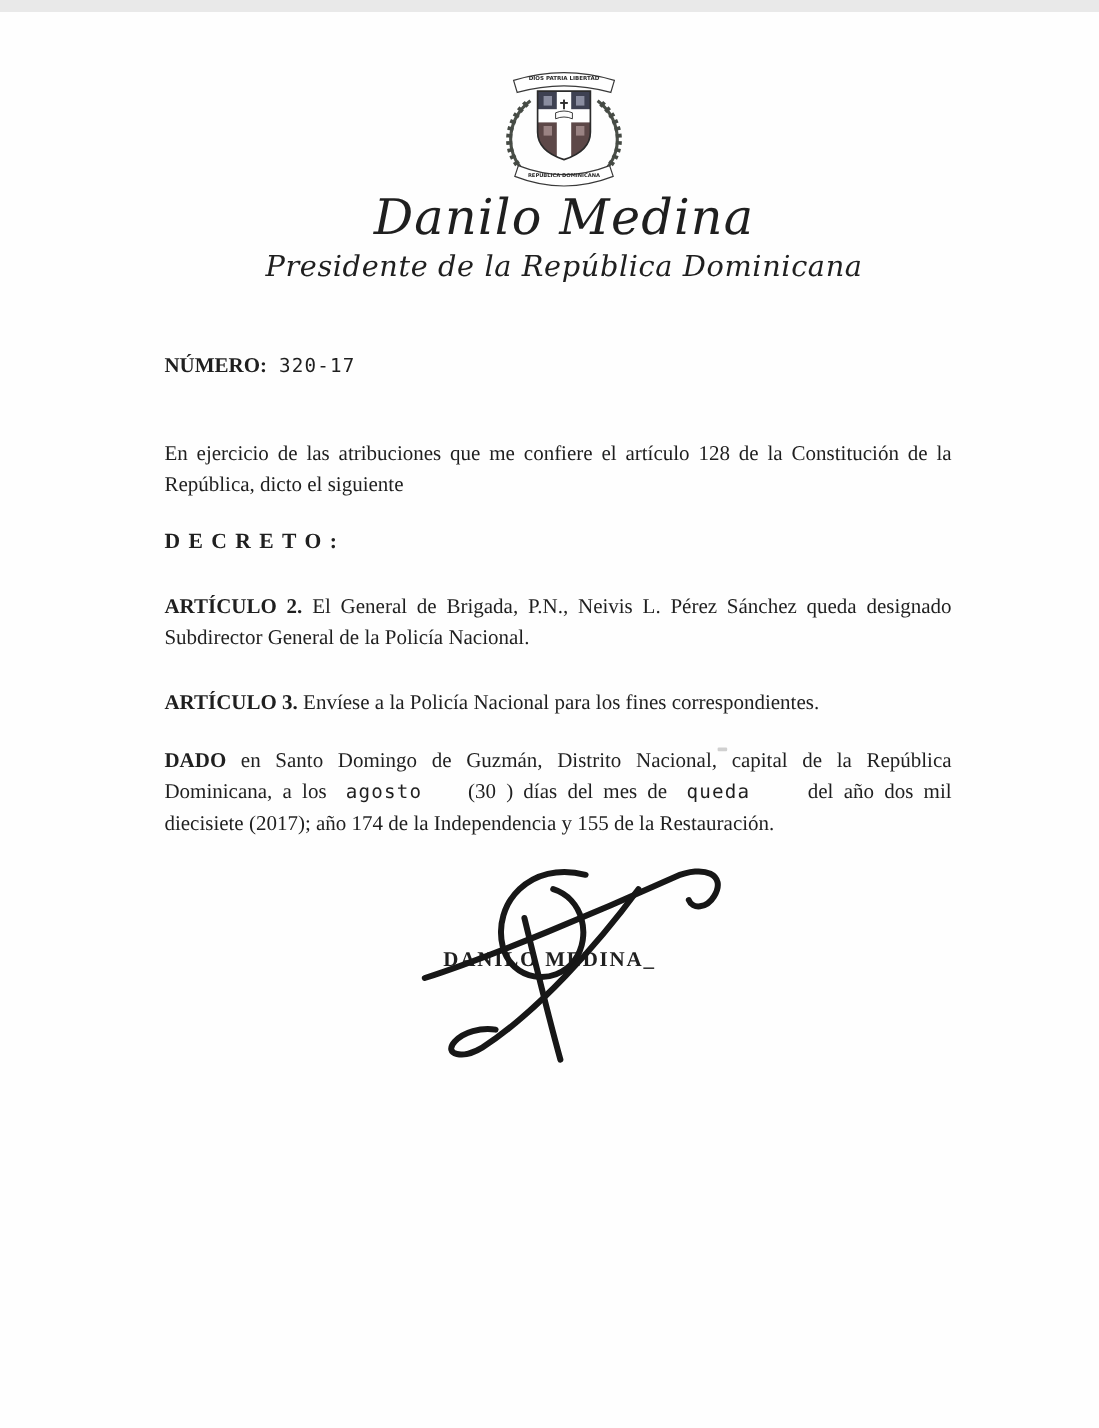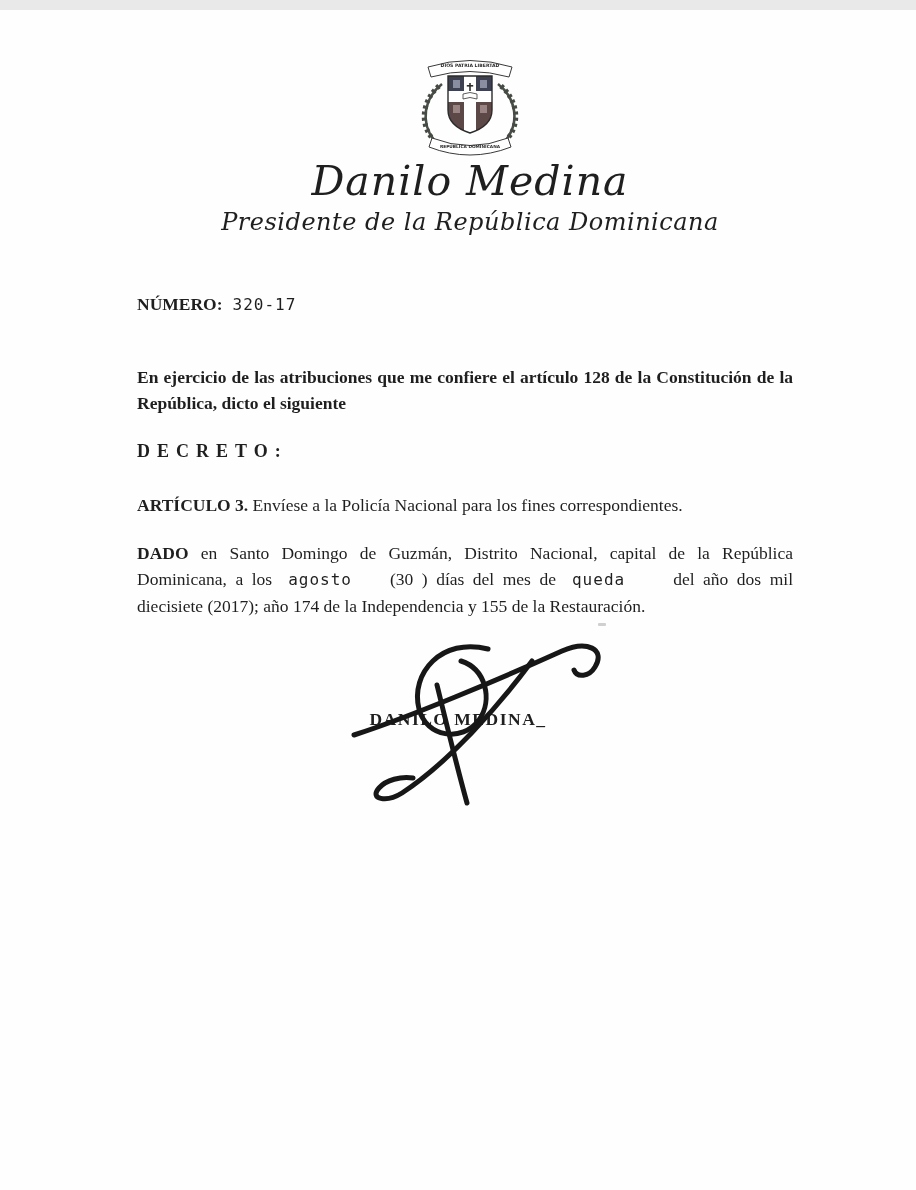--- a/index.html
+++ b/index.html
@@ -21,21 +21,21 @@
     font-size:24px; line-height:30px; margin-top:3px; letter-spacing:0.5px;
   }
   
   .content {
     width:656px; margin-left:137px;
     font-size:17.5px; line-height:26px; text-align:justify;
   }
   .content p { margin:0; }
   .numero { margin-top:54px !important; font-weight:bold; }
   .numero .typed { font-weight:normal; }
-  .intro { margin-top:46px !important;font-weight:bold; }
+  .intro { margin-top:46px !important; }
   .decreto {
     margin-top:22px !important; text-align:left; font-weight:bold;
     letter-spacing:7px; font-size:18px;
   }
   .art1 { margin-top:16px !important; }
   .art  { margin-top:28px !important; }
   .dado { margin-top:22px !important; }
   b.lead { font-weight:bold; }
   .typed {
     font-family:"DejaVu Sans Mono", monospace; font-size:16px; letter-spacing:1px;
@@ -107,20 +107,21 @@
 
   <div class="content">
 
     <p class="numero"><span>NÚMERO:</span><span class="typed num">320-17</span></p>
 
     <p class="intro">En ejercicio de las atribuciones que me confiere el artículo 128 de la Constitución de la República, dicto el siguiente</p>
 
     <p class="decreto">DECRETO:</p>
 
 
+    <p class="art"><b class="lead">ARTÍCULO 2.</b> <span>El General de Brigada, P.N., Neivis L. Pérez Sánchez queda designado Subdirector General de la Policía Nacional.</span></p>
 
     <p class="art"><b class="lead">ARTÍCULO 3.</b> <span>Envíese a la Policía Nacional para los fines correspondientes.</span></p>
 
     <p class="dado"><b class="lead">DADO</b> <span>en Santo Domingo de Guzmán, Distrito Nacional, capital de la República Dominicana, a los</span><span class="typed day">agosto</span><span>(30 ) días del mes de</span><span class="typed month">queda</span><span>del año dos mil diecisiete (2017); año 174 de la Independencia y 155 de la Restauración.</span></p>
   </div>
 
   <div class="sig-wrap">
     <div class="sig-name">DANILO MEDINA_</div>
     <svg class="signature-svg" viewBox="0 0 292 180">
       <g fill="none" stroke="#171717" stroke-width="5" stroke-linecap="round">

